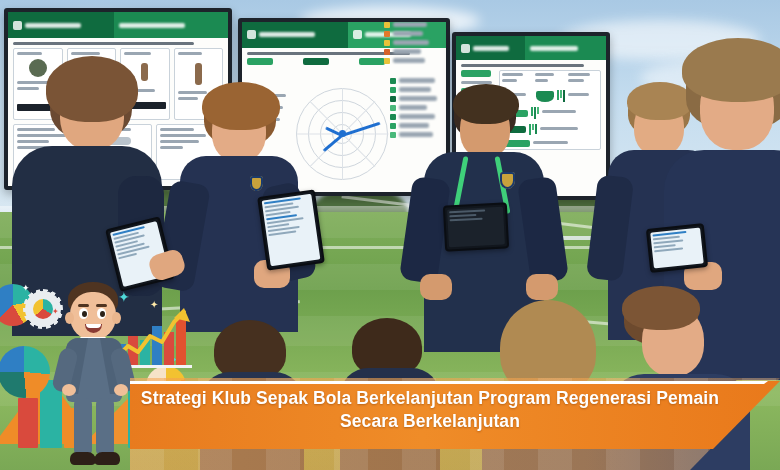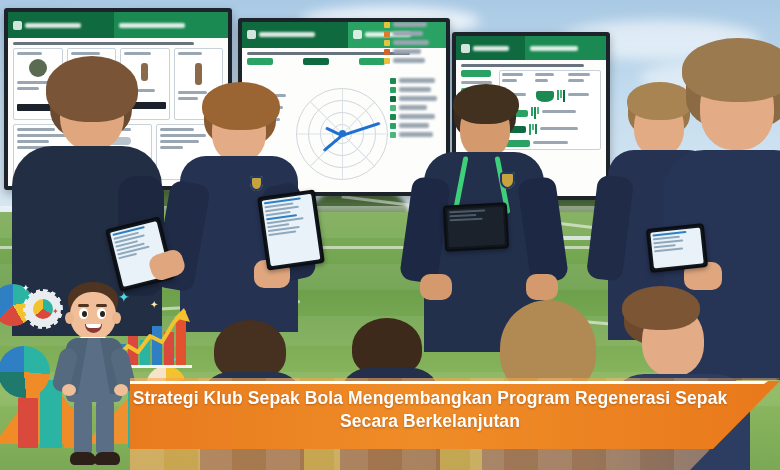--- a/index.html
+++ b/index.html
@@ -620,16 +620,16 @@
 
     <div style="position:absolute;left:12px;top:170px;width:26px;height:13px;background:#2d2018;border-radius:7px 9px 5px 5px;"></div>
     <div style="position:absolute;left:36px;top:170px;width:26px;height:13px;background:#2d2018;border-radius:9px 7px 5px 5px;"></div>
   </div>
 
   <div class="banner-wrap">
     <div class="banner-soft"></div>
     <div class="banner-main">
       <div class="banner-rule"></div>
     </div>
-    <div class="banner-title">Strategi Klub Sepak Bola Mengembangkan Program Regenerasi Sepak Secara Berkelanjutan</div>
+    <div class="banner-title">Strategi Klub Sepak Bola Berkelanjutan Program Regenerasi Pemain Secara Berkelanjutan</div>
   </div>
 
 </div>
 
 </body></html>

